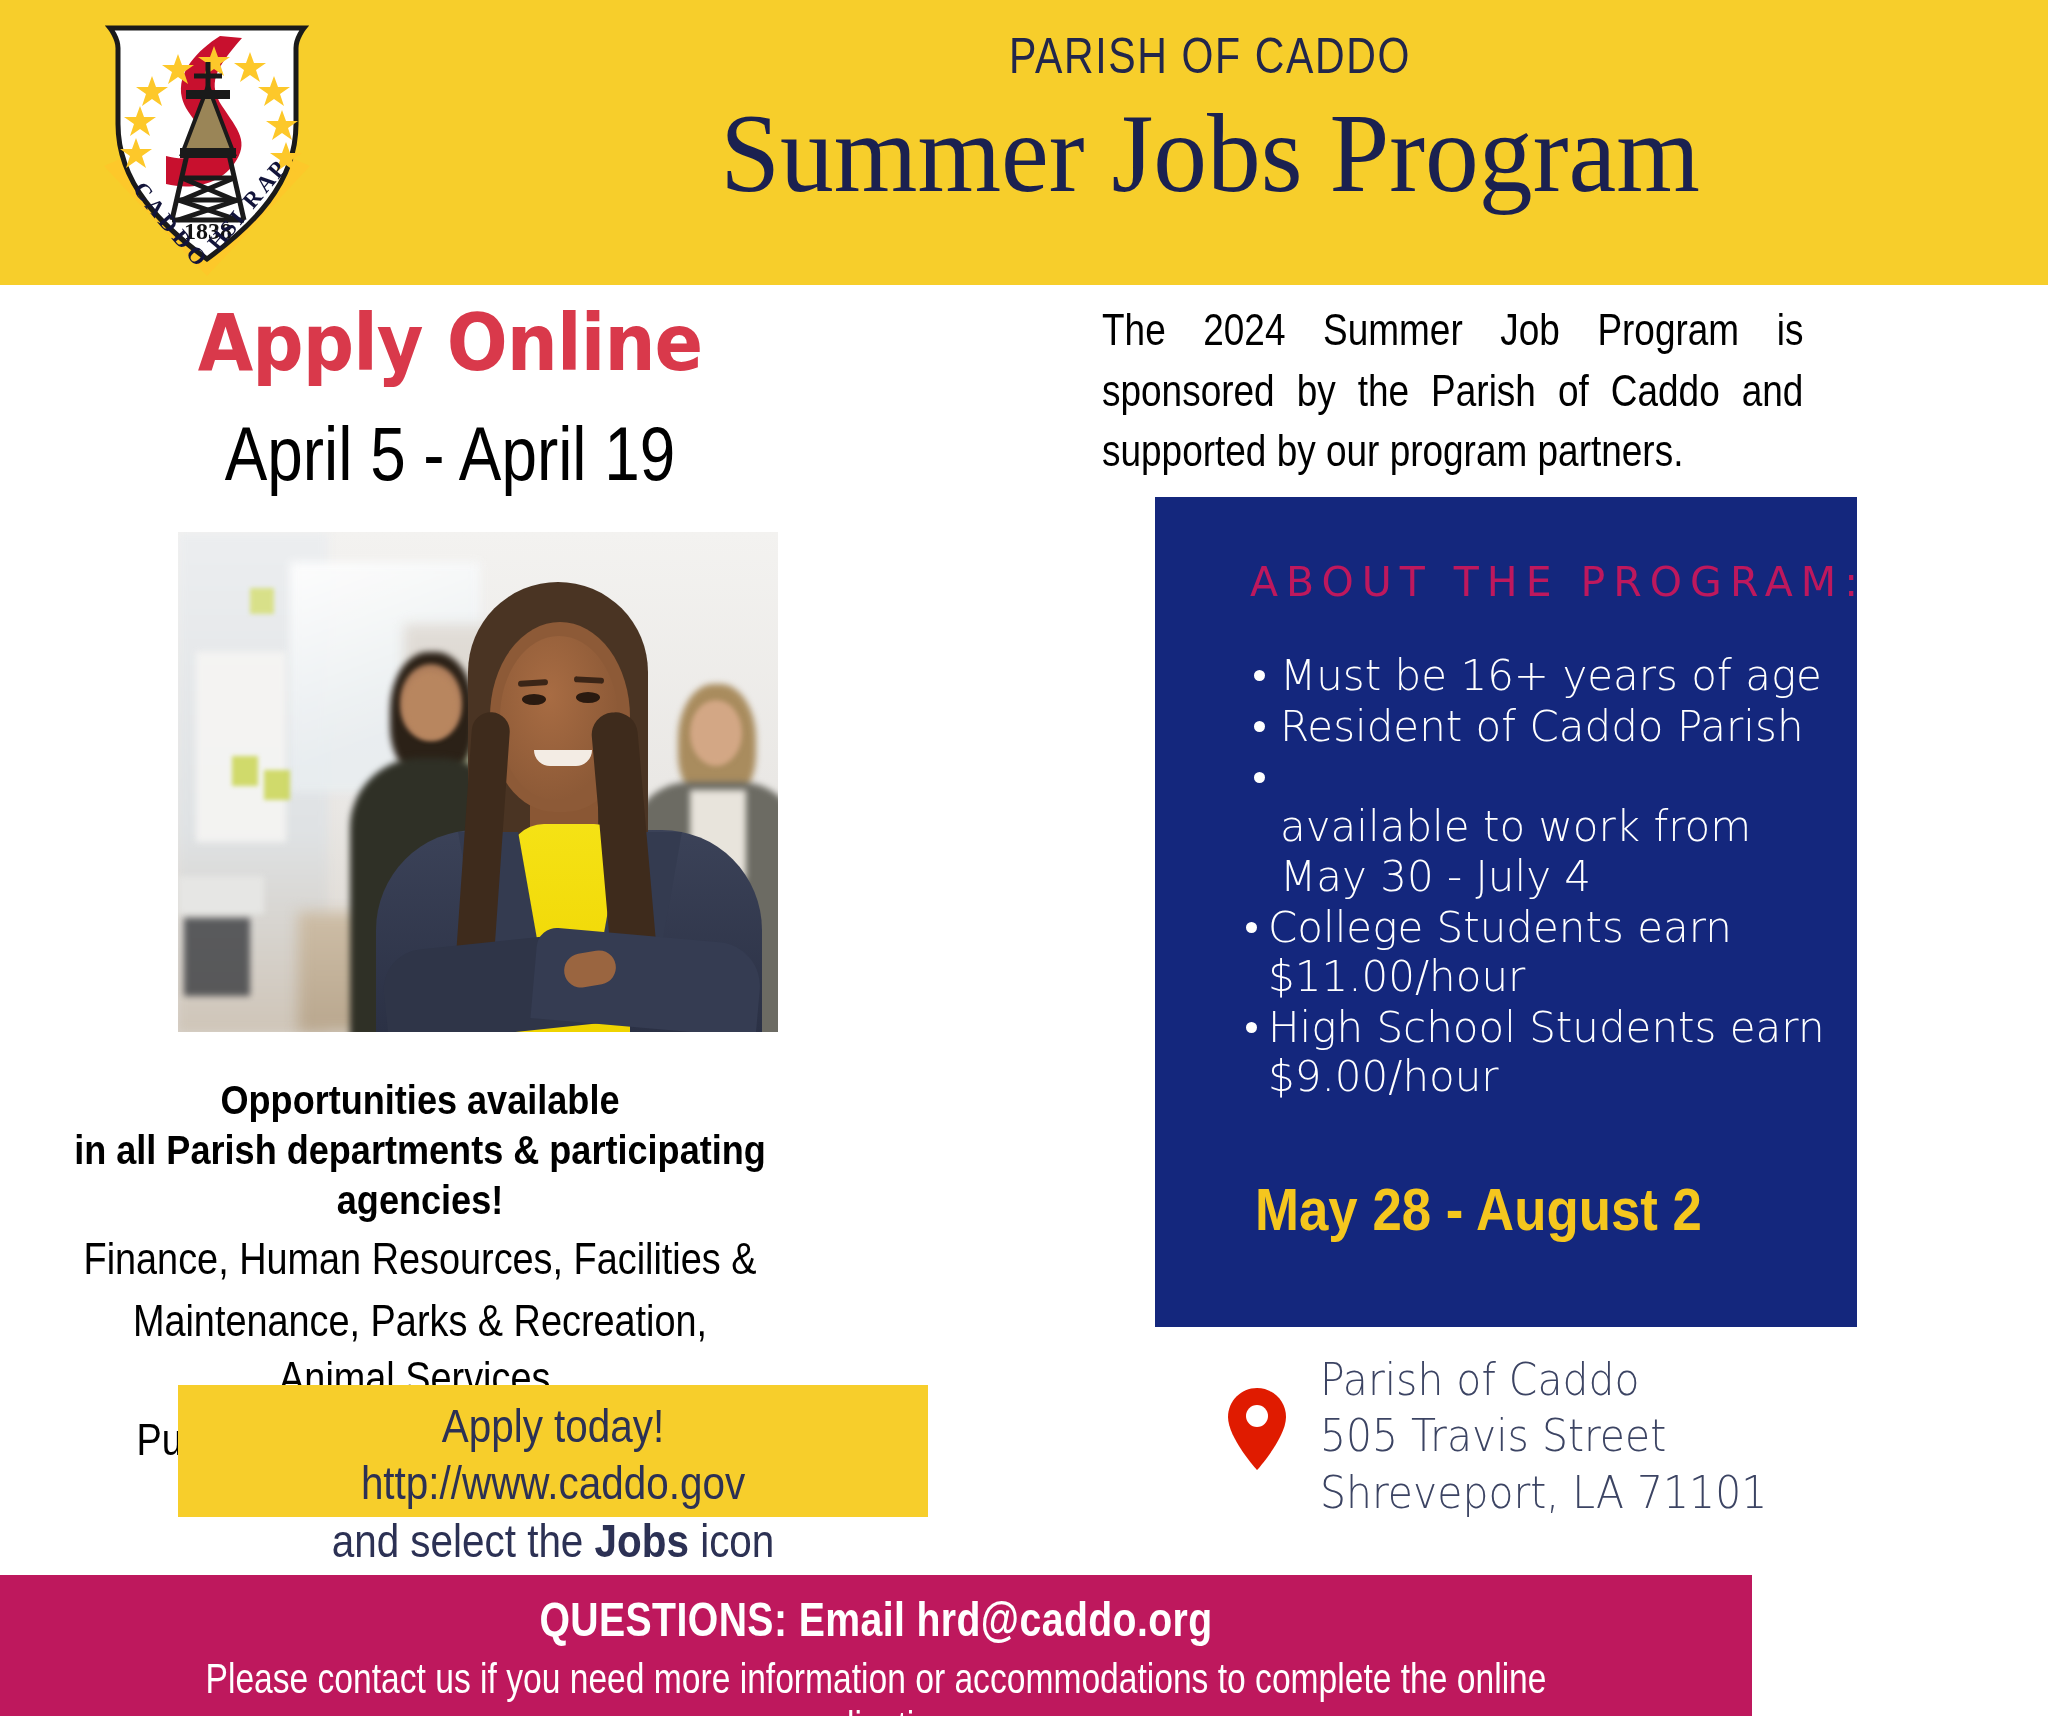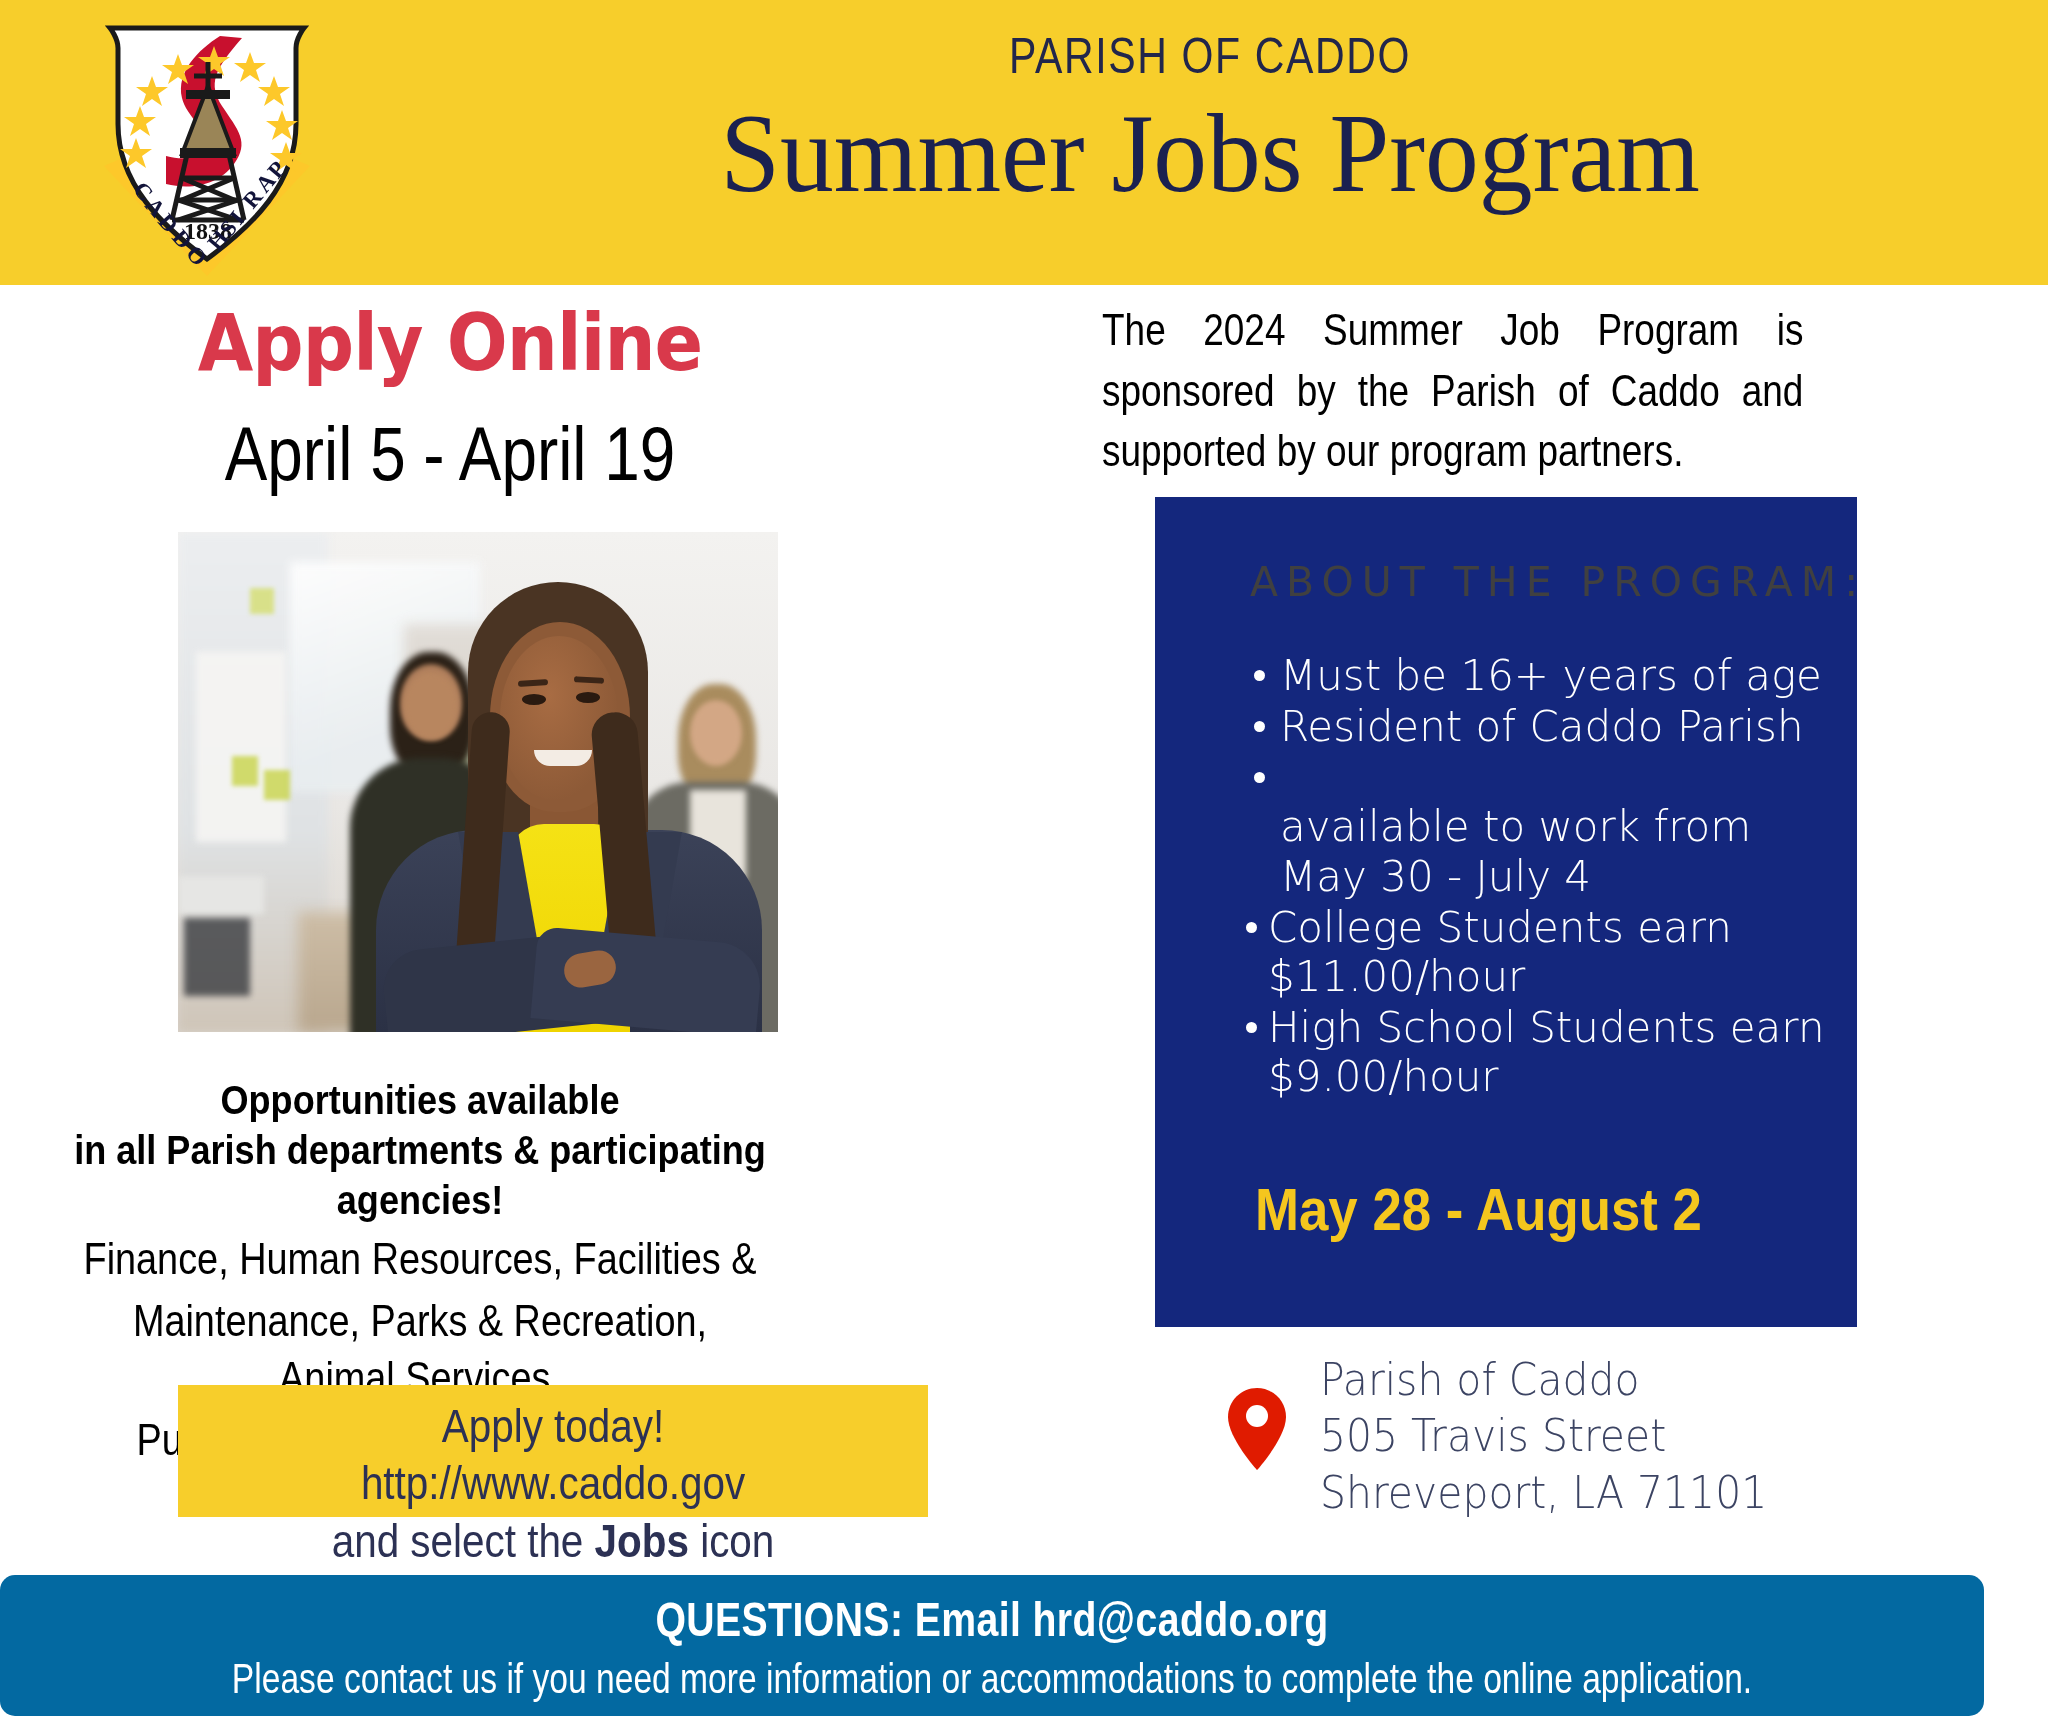--- a/index.html
+++ b/index.html
@@ -167,21 +167,21 @@
     position:absolute;left:1102px;top:300px;width:835px;
     color:#000;font-size:44px;line-height:1.38;text-align:justify;
     transform:scaleX(0.84);transform-origin:left top;
   }
   .blue-box{
     position:absolute;left:1155px;top:497px;width:702px;height:830px;
     background:#14277D;
   }
   .about-title{
     position:absolute;left:1250px;top:558px;
-    color:#404040;font-size:41px;letter-spacing:8px;font-weight:400;
+    color:#be185d;font-size:41px;letter-spacing:8px;font-weight:400;
     font-family:"DejaVu Sans", sans-serif;
   }
   .bullets{
     position:absolute;left:1230px;top:635px;width:620px;
     color:#ffffff;font-family:"DejaVu Sans", sans-serif;
   }
   .bullets ul{margin:16px;padding:0;list-style:none;}
   .bullets li{
     font-size:42px;line-height:1.17;position:relative;padding-left:34px;
     margin-bottom:2px;font-weight:300;
@@ -204,23 +204,22 @@
     color:#3C4463;font-size:44px;line-height:1.28;font-weight:300;
     font-family:"DejaVu Sans", sans-serif;
     transform:scaleX(0.93);transform-origin:left top;
   }
   .pin{
     position:absolute;left:1228px;top:1388px;width:58px;height:82px;
   }
 
   
   .footer{
-    position:absolute;left:0;top:1575px;width:1984px;height:141px;
-    background:#0369a1;
-    border-radius:15px;
+    position:absolute;left:0;top:1575px;width:1752px;height:141px;
+    background:#be185d;
   }
   .f1{
     text-align:center;color:#fff;font-weight:bold;font-size:49px;
     padding-top:16px;letter-spacing:0.5px;
     transform:scaleX(0.80);transform-origin:center;
   }
   .f2{
     text-align:center;color:#fff;font-size:42px;padding-top:8px;
     transform:scaleX(0.80);transform-origin:center;
   }

